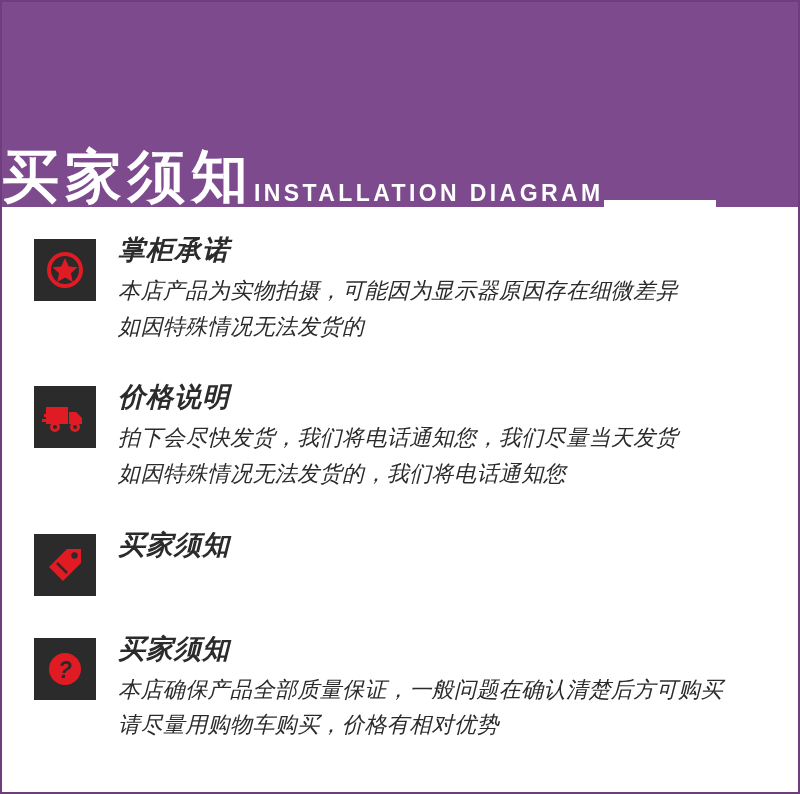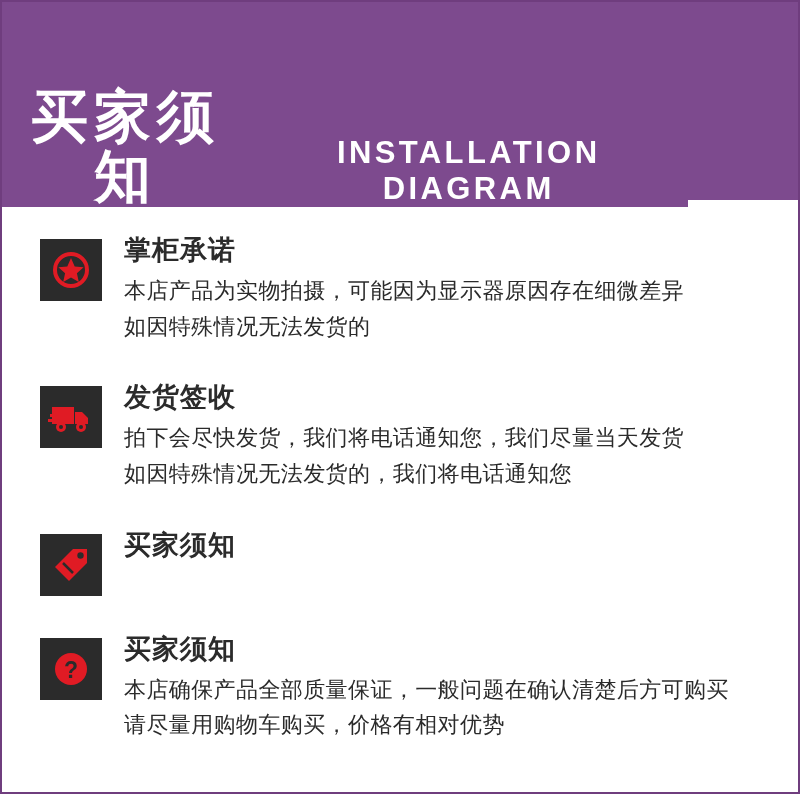--- a/index.html
+++ b/index.html
@@ -38,34 +38,35 @@
     font-size: 57px;
     font-weight: bold;
     letter-spacing: 6px;
     line-height: 1.05;
     text-align: center;
     font-family: "Liberation Sans", sans-serif;
   }
   .banner-subtitle {
     margin-top: 16px;
     color: #ffffff;
-    font-size: 31px;
+    font-size: 23px;
     font-weight: bold;
     letter-spacing: 3.4px;
     text-align: center;
   }
   .banner-rule {
     margin-top: 22px;
     width: 112px;
     height: 7px;
     background: #ffffff;
   }
   
   .content {
-    padding: 28px 0 0 8px;
+    padding: 28px 0 0 2px;
+    font-style: italic;
   }
   .row {
     display: flex;
     align-items: flex-start;
     padding: 0 0 0 30px;
     margin-bottom: 38px;
   }
   .icon-box {
     flex: 0 0 auto;
     width: 62px;
@@ -132,21 +133,21 @@
           <path d="M27 18h7l6 6v6h-13z" fill="#e01b24"></path>
           <circle cx="13" cy="33" r="5" fill="#e01b24"></circle>
           <circle cx="13" cy="33" r="2" fill="#2b2b2b"></circle>
           <circle cx="33" cy="33" r="5" fill="#e01b24"></circle>
           <circle cx="33" cy="33" r="2" fill="#2b2b2b"></circle>
           <rect x="2" y="20" width="8" height="3" fill="#e01b24"></rect>
           <rect x="0" y="25" width="7" height="3" fill="#e01b24"></rect>
         </svg>
       </div>
       <div class="row-text">
-        <div class="row-title">发货签收</div>
+        <div class="row-title">价格说明</div>
         <div class="row-line">拍下会尽快发货，我们将电话通知您，我们尽量当天发货</div>
         <div class="row-line">如因特殊情况无法发货的，我们将电话通知您</div>
       </div>
     </div>
 
     <div class="row">
       <div class="icon-box">
         <svg width="44" height="44" viewBox="0 0 44 44">
           <path d="M24 6 H38 V20 L20 38 L6 24 Z" fill="#e01b24"></path>
           <circle cx="31.5" cy="12.5" r="3.2" fill="#2b2b2b"></circle>

